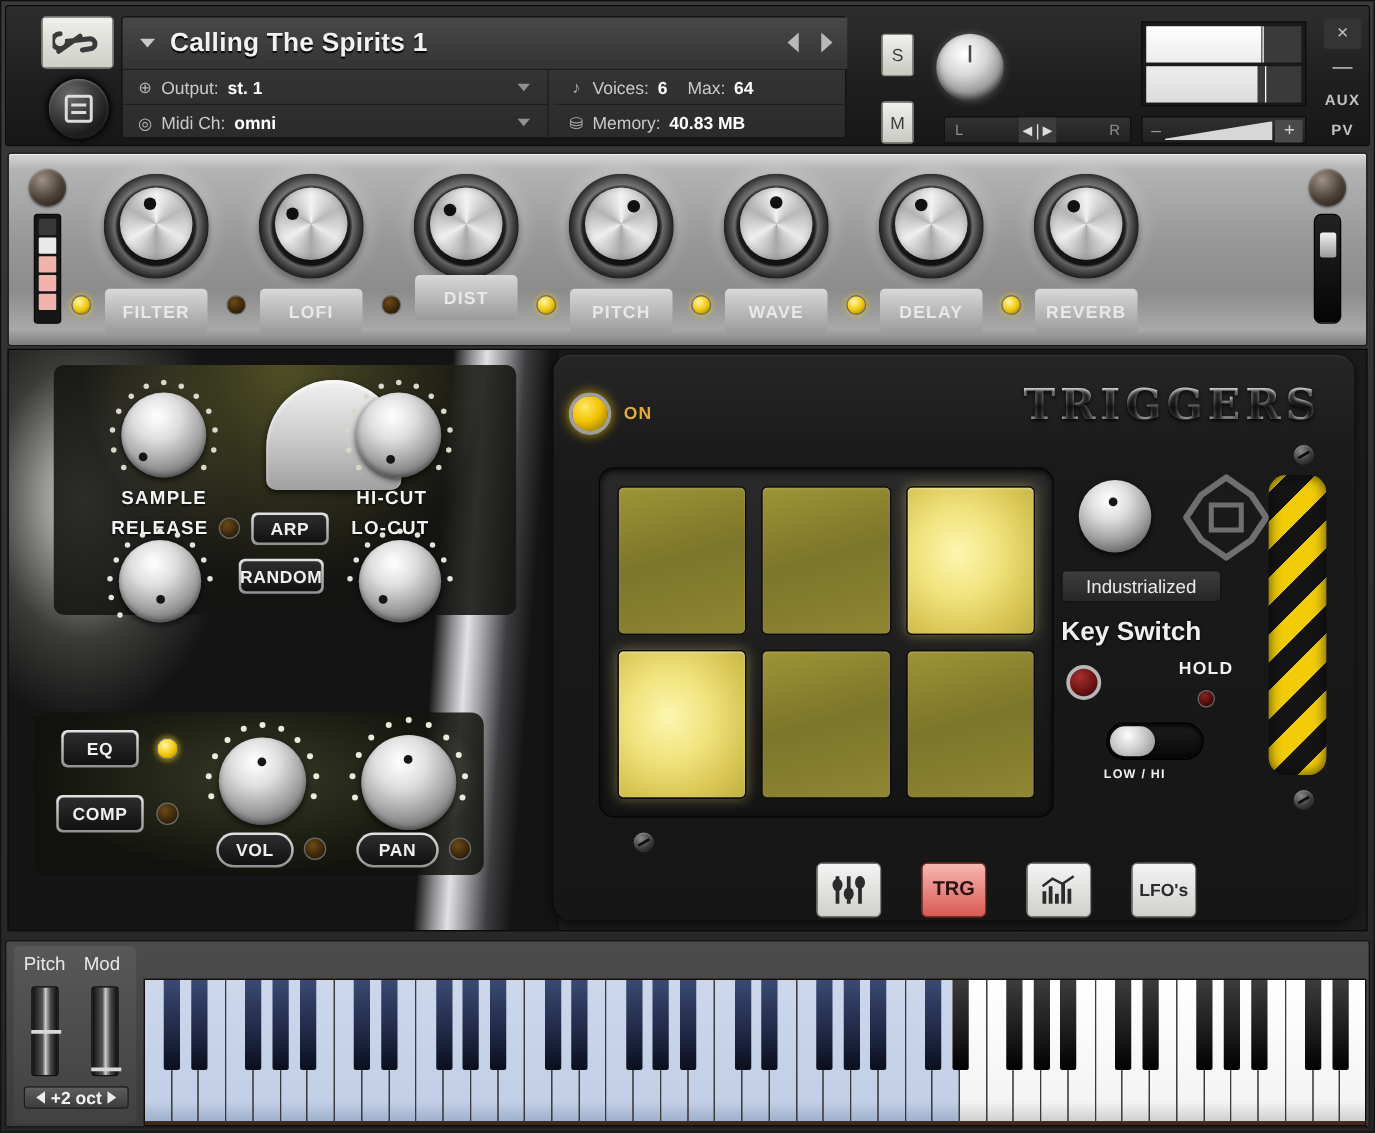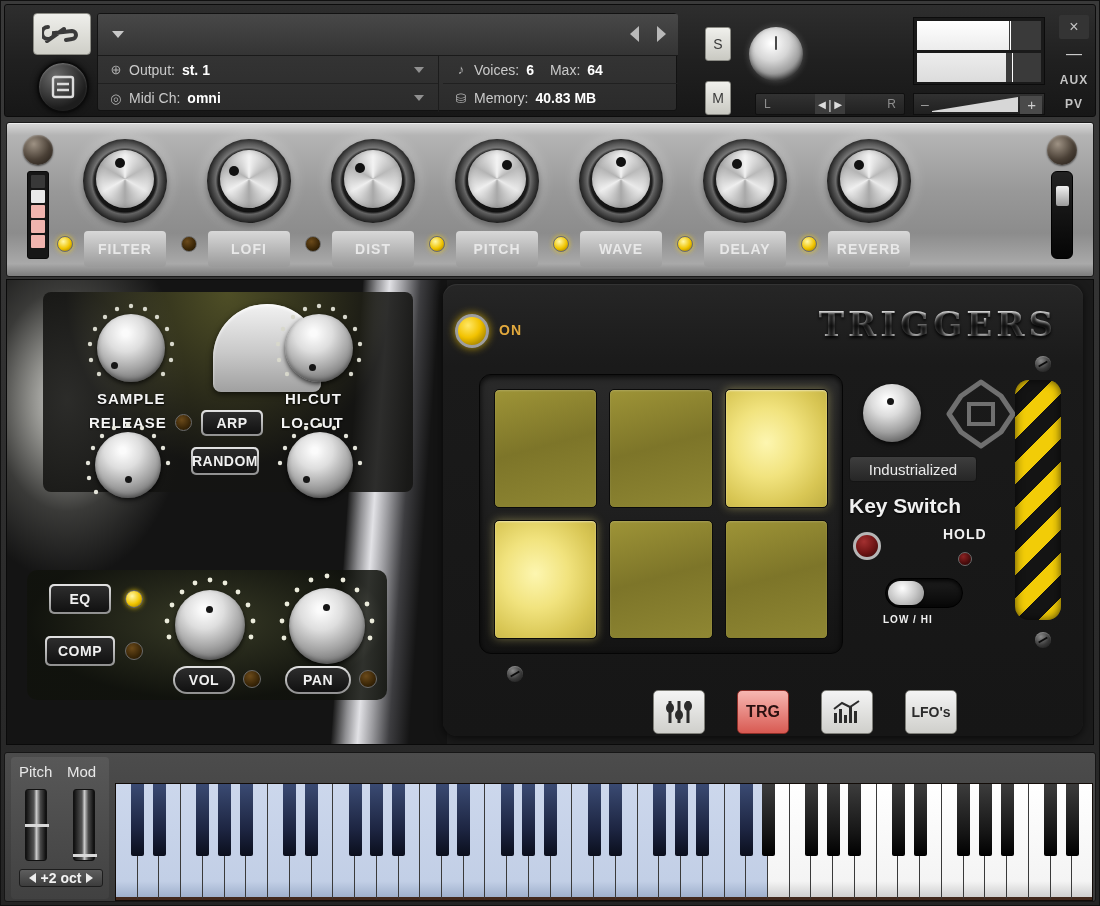--- a/index.html
+++ b/index.html
@@ -423,20 +423,21 @@
         <svg viewBox="0 0 30 30">
             <rect x="5" y="5" width="20" height="20" rx="2" fill="none" stroke="#dcdcdc" stroke-width="2.4"></rect>
           <path d="M9 12 h12 M9 18 h12" stroke="#dcdcdc" stroke-width="2.4"></path>
           </svg>
       </div>
     </div>
 
     <div class="hdr-main">
       <div class="inst-row">
         <div class="tri-down"></div>
+        <div class="inst-name">Calling The Spirits 1</div>
         <div class="nav-arrows">
           <div class="arr l"></div>
           <div class="arr r"></div>
         </div>
       </div>
 
       <div class="out-row">
         <span class="mini-ico">⊕</span>
         <span class="lab">Output:</span>
         <span class="val">st. 1</span>
@@ -542,21 +543,21 @@
         <div class="led off" style="left: 174px; top: 113px;"></div>
         <div class="fx-lbl" style="left: 201px; top: 108px;">
           <div class="inner">LOFI</div>
         </div>
         <div class="fx-knob" style="left: 324px; top: 16px;">
           <div class="cap">
             <div class="dot" style="left: 11.3665px; top: 12.6248px;"></div>
           </div>
         </div>
         <div class="led off" style="left: 298px; top: 113px;"></div>
-        <div class="fx-lbl" style="left: 325px; top: 108px;">
+        <div class="fx-lbl" style="left: 325px; top: 97px;">
           <div class="inner">DIST</div>
         </div>
         <div class="fx-knob" style="left: 448px; top: 16px;">
           <div class="cap">
             <div class="dot" style="left: 33.5063px; top: 9.90636px;"></div>
           </div>
         </div>
         <div class="led on" style="left: 422px; top: 113px;"></div>
         <div class="fx-lbl" style="left: 449px; top: 108px;">
           <div class="inner">PITCH</div>

